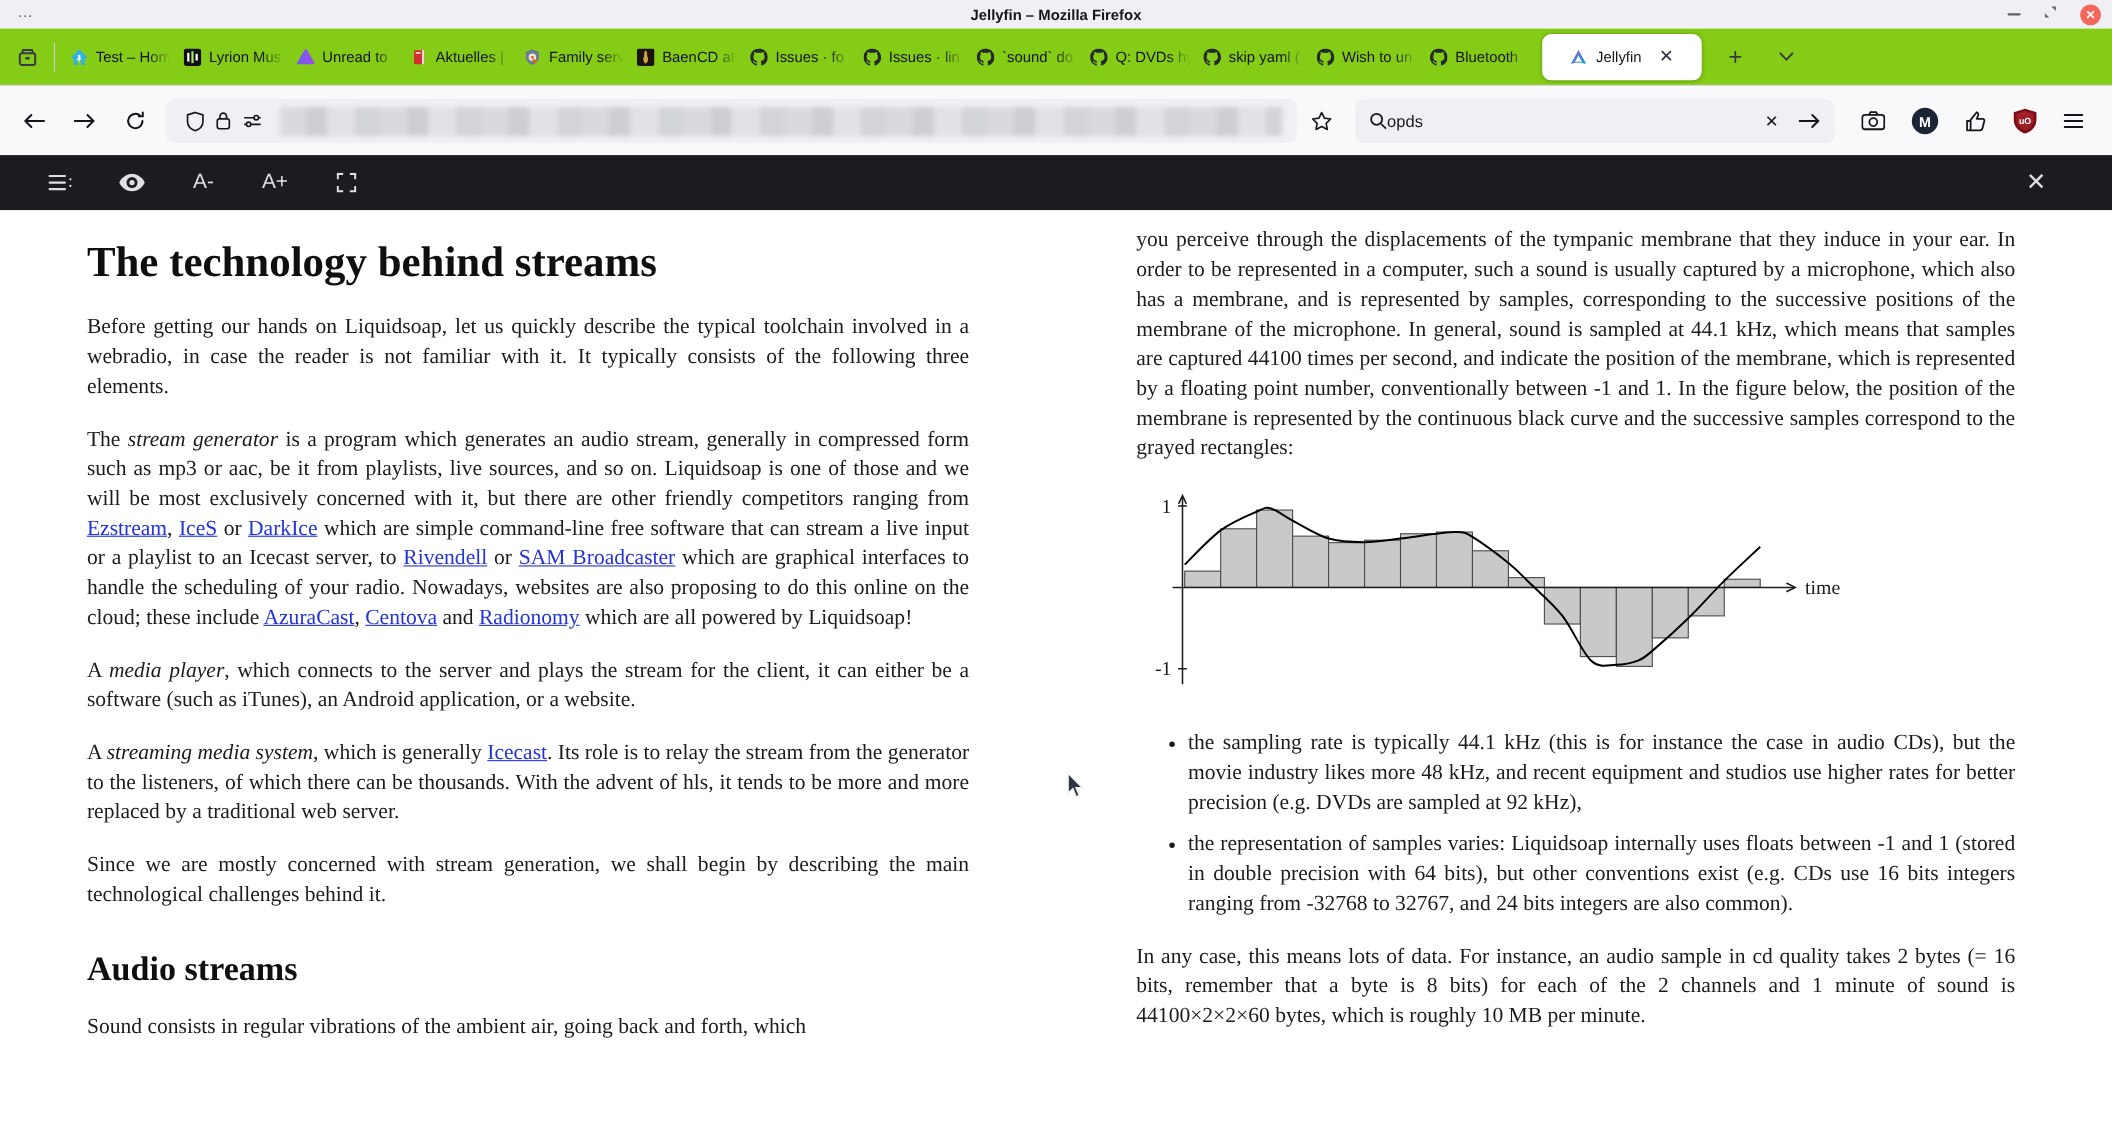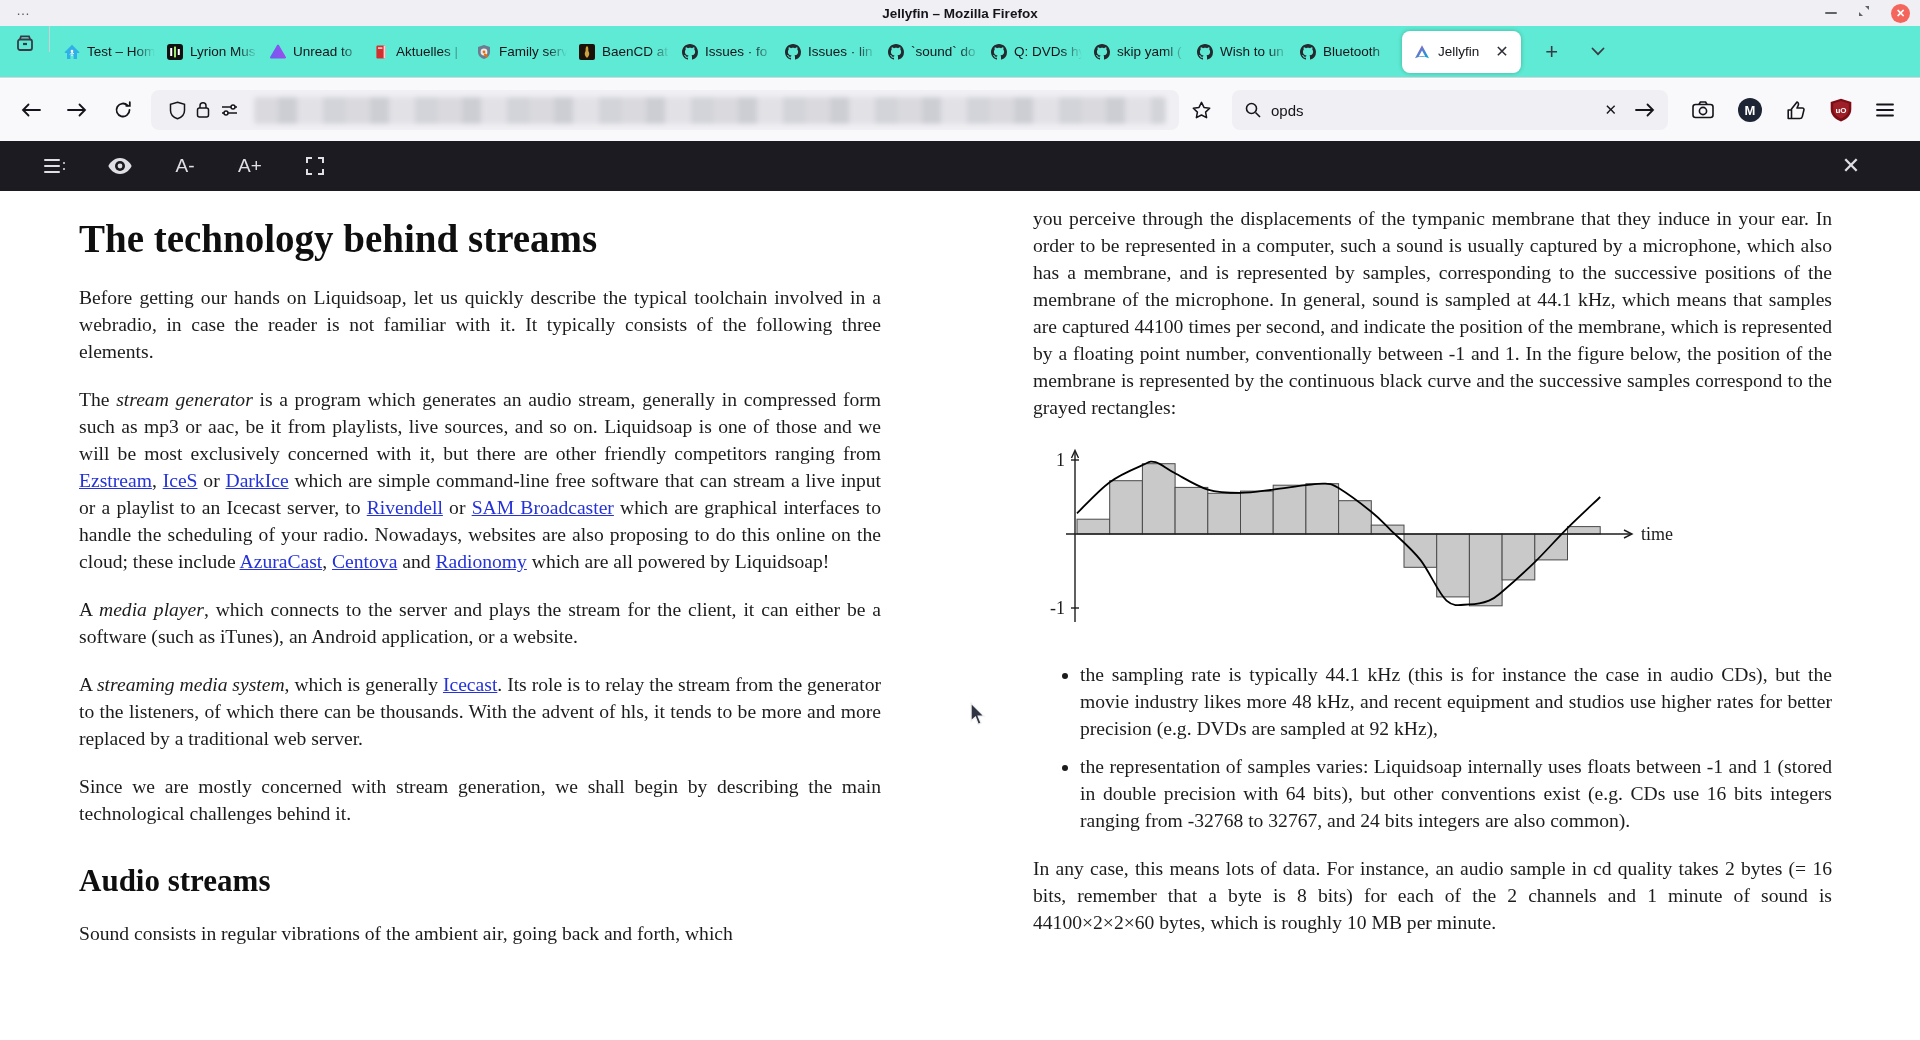--- a/index.html
+++ b/index.html
@@ -6,46 +6,46 @@
   body{width:1920px;height:1040px;position:relative;overflow:hidden;background:#fff;
        font-family:"Liberation Sans",sans-serif;-webkit-font-smoothing:antialiased}
   
   .titlebar{position:absolute;top:0;left:0;right:0;height:26px;background:#f0f0f4;display:flex;align-items:center}
   .tb-ellipsis{position:absolute;left:16px;top:2px;color:#5b5b66;font-size:14px;letter-spacing:1px}
   .tb-title{margin:0 auto;font-size:13.5px;font-weight:bold;color:#15141a}
   .win-controls{position:absolute;right:10px;top:0;height:26px;display:flex;align-items:center;gap:20px}
   .wc-min{width:12px;height:2px;background:#5f6368;border-radius:1px}
   .wc-close{width:19px;height:19px;border-radius:50%;background:#f4665c;color:#fff;display:flex;align-items:center;justify-content:center;font-size:11px;font-weight:bold}
   
-  .tabstrip{position:absolute;top:26px;left:0;right:0;height:52px;background:#5eead4;border-bottom:1px solid #d7d7db;display:flex;box-sizing:border-box}
+  .tabstrip{position:absolute;top:26px;left:0;right:0;height:52px;background:#84cc16;border-bottom:1px solid #d7d7db;display:flex;align-items:center;box-sizing:border-box}
   .lib-btn{width:34px;height:34px;margin-left:8px;display:flex;align-items:center;justify-content:center;border-radius:4px}
   .vsep{width:1px;height:26px;background:#cfcfd4;margin:0 9px 0 7px}
   .tabs{display:flex;align-items:center;height:100%}
   .tab{display:flex;align-items:center;gap:7px;height:40px;padding:0 5px;width:103px;box-sizing:border-box;flex:none}
   .tico16{width:16px;height:16px;flex:none}
   .tlabel{font-size:13.5px;color:#15141a;white-space:nowrap;overflow:hidden;width:74px;
       -webkit-mask-image:linear-gradient(90deg,#000 68%,transparent 97%);mask-image:linear-gradient(90deg,#000 68%,transparent 97%)}
-  .tab-active{background:#fff;border-radius:8px;box-shadow:0 0 4px rgba(0,0,0,.25);height:42px;padding:0 12px;display:flex;align-items:center;gap:8px;margin-left:4px;flex:none}
+  .tab-active{background:#fff;border-radius:8px;box-shadow:0 0 4px rgba(0,0,0,.25);height:42px;padding:0 25px;display:flex;align-items:center;gap:8px;margin-left:4px;flex:none}
   .tab-active .tlabel{width:auto;-webkit-mask-image:none;mask-image:none;overflow:visible}
   .tab-close{margin-left:8px;font-size:16px;color:#2f2f38;line-height:1}
   .newtab-btn{margin-left:14px;font-size:22px;color:#3a3a44;width:34px;height:34px;display:flex;align-items:center;justify-content:center;font-weight:300}
   .tablist-btn{margin-left:14px;font-size:15px;color:#3a3a44;width:30px;height:30px;display:flex;align-items:center;justify-content:center}
   
   .navbar{position:absolute;top:79px;left:0;right:0;height:62px;background:#f9f9fb;display:flex;align-items:center}
   .nav-btn{width:30px;height:30px;display:flex;align-items:center;justify-content:center;color:#15141a}
   .nb-back{margin-left:16px}.nb-fwd{margin-left:16px}.nb-reload{margin-left:16px}
   .urlbar{margin-left:13px;width:1028px;height:40px;background:#f0f0f4;border-radius:8px;display:flex;align-items:center;padding:0 13px;box-sizing:border-box}
   .chip{display:flex;align-items:center;justify-content:center;width:26px;height:26px;color:#15141a}
   .url-blur{flex:1;height:27px;margin-left:12px;border-radius:3px;
      background:repeating-linear-gradient(90deg,#dadade 0 24px,#cdced4 24px 43px,#e1e1e6 43px 69px,#d3d4d9 69px 92px),
                 repeating-linear-gradient(0deg,rgba(255,255,255,.25) 0 13px,rgba(160,160,170,.18) 13px 27px);
      filter:blur(2.6px)}
   .star-btn{margin-left:7px;color:#15141a}
   .searchbar{margin-left:16px;width:436px;height:40px;background:#f0f0f4;border-radius:8px;display:flex;align-items:center;padding:0 13px;box-sizing:border-box}
-  .search-value{margin-left:10px;font-size:15px;color:#15141a;flex:1}
+  .search-value{font-size:15px;color:#15141a;flex:1}
   .sb-ico{color:#15141a;display:flex;align-items:center}
   .search-clear{font-size:15px;margin-right:18px;color:#15141a}
   .nav-tools{display:flex;align-items:center}
   .tool-btn{margin-left:24px;display:flex;align-items:center;justify-content:center;color:#15141a}
   .avatar-m{width:24px;height:24px;border-radius:50%;background:#1d2433;color:#fff;font-size:13px;font-weight:bold;display:flex;align-items:center;justify-content:center}
   .ublock{width:22px;height:24px}
   
   .readerbar{position:absolute;top:141px;left:0;right:0;height:50px;background:#1c1b22;display:flex;align-items:center;color:#e0dfe4}
   .reader-btn{width:38px;height:38px;display:flex;align-items:center;justify-content:center;margin-left:27px;color:#e0dfe4}
   .reader-btn:first-child{margin-left:36px}

